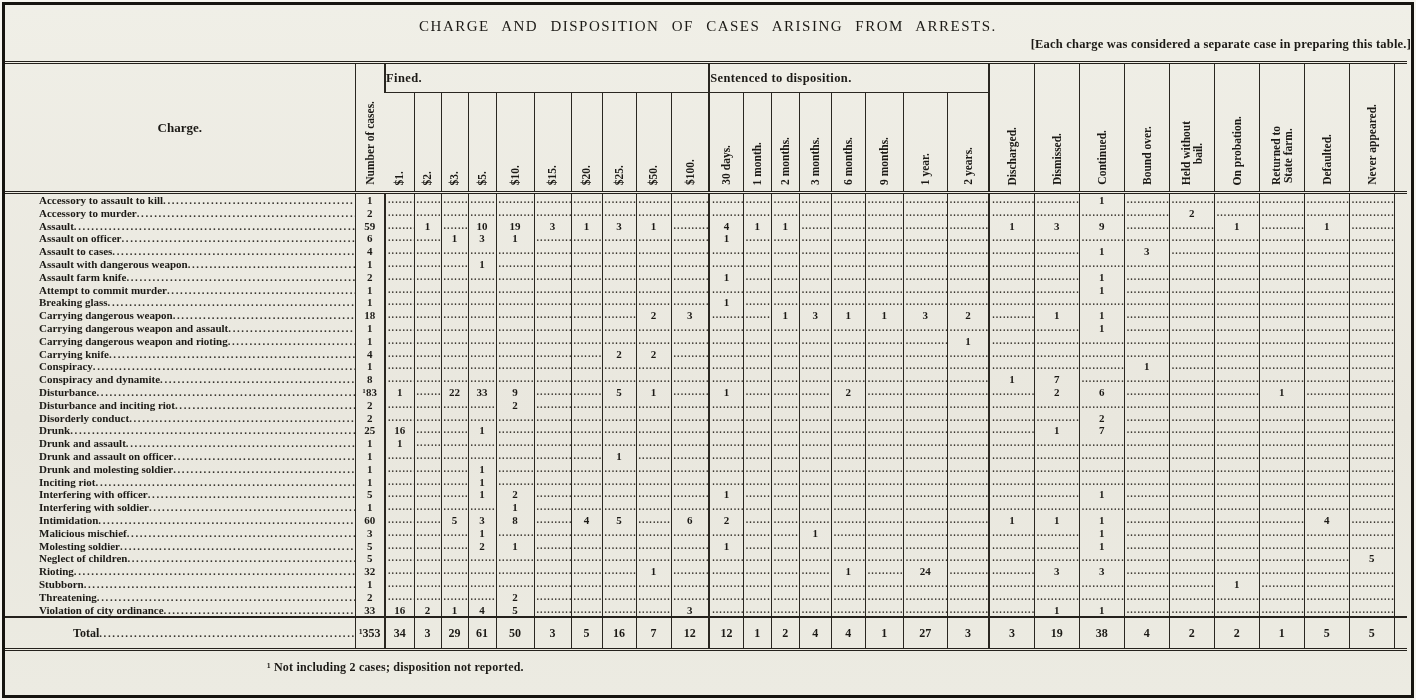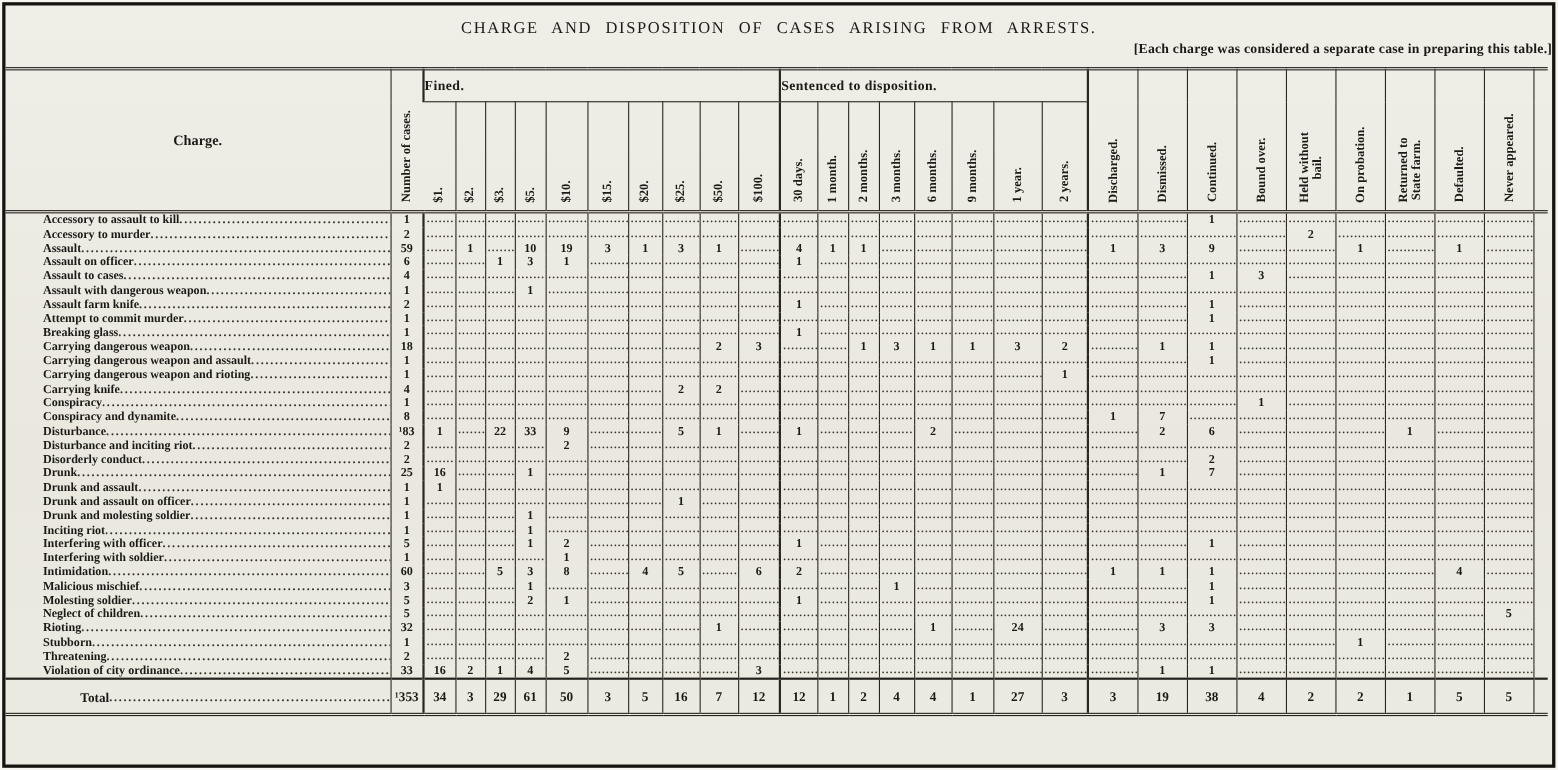--- a/index.html
+++ b/index.html
@@ -2985,13 +2985,14 @@
           <td>4</td>
           <td>2</td>
           <td>2</td>
           <td>1</td>
           <td>5</td>
           <td>5</td>
           <td class="filler"></td>
         </tr>
       </tbody>
     </table>
+  <div class="footnote">¹ Not including 2 cases;  disposition not reported.</div>
 </div>
 
 </body></html>

